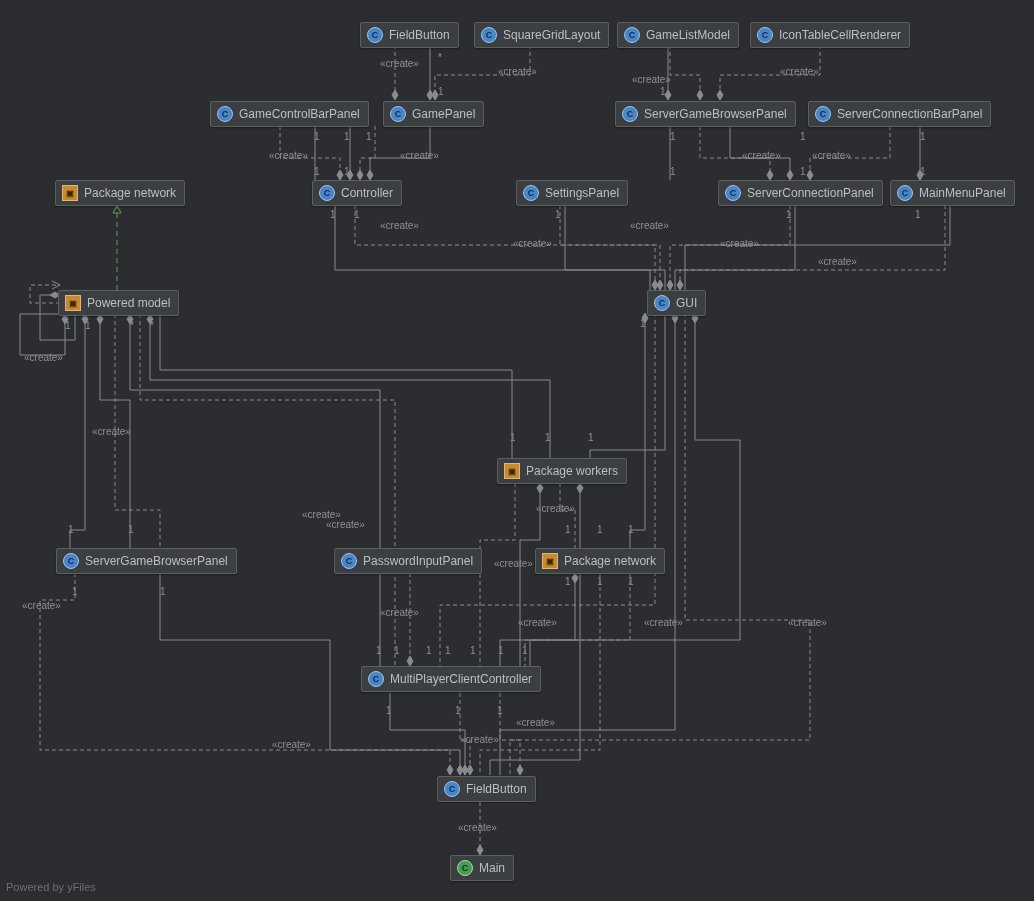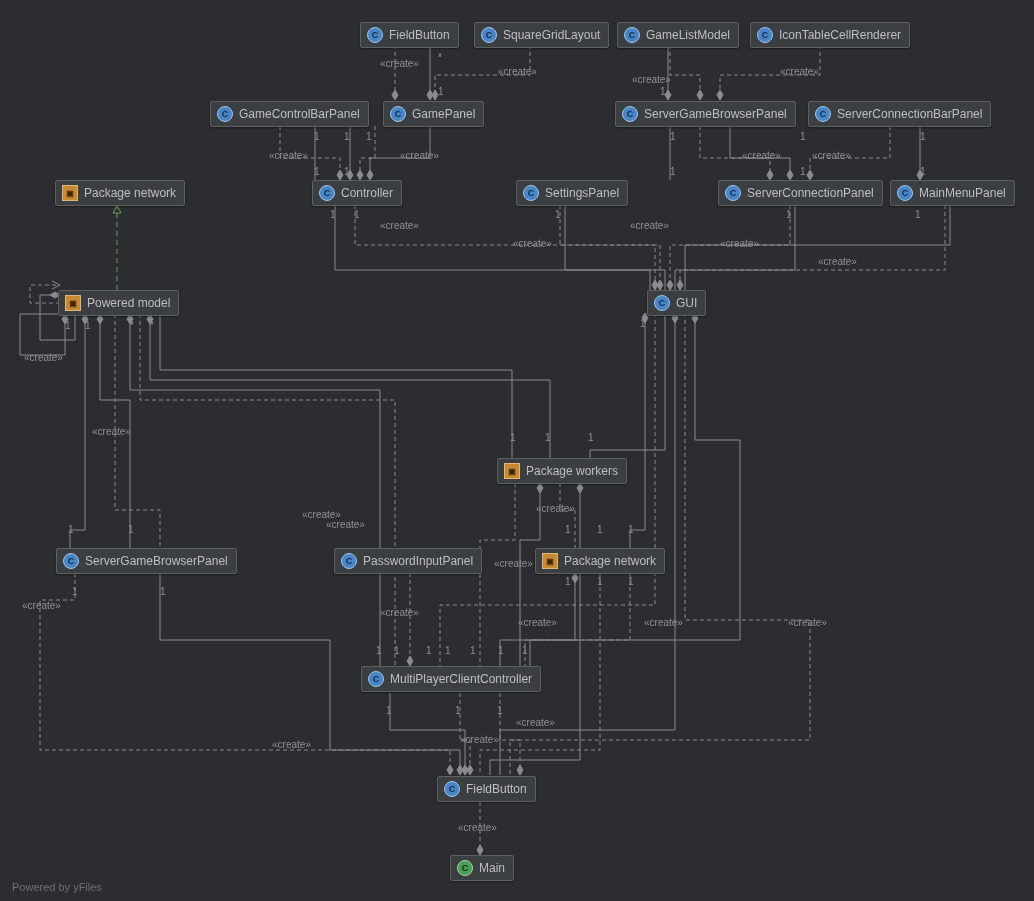--- a/index.html
+++ b/index.html
@@ -73,21 +73,21 @@
   }
   .lbl {
     position: absolute;
     font-size: 10px;
     color: #8f9194;
     background: transparent;
     pointer-events: none;
   }
   .footer {
     position: absolute;
-    left: 12px;
+    left: 6px;
     bottom: 8px;
     font-size: 11px;
     color: #6d6f73;
   }
 </style>
 </head>
 <body>
 
 <div class="canvas">
 

